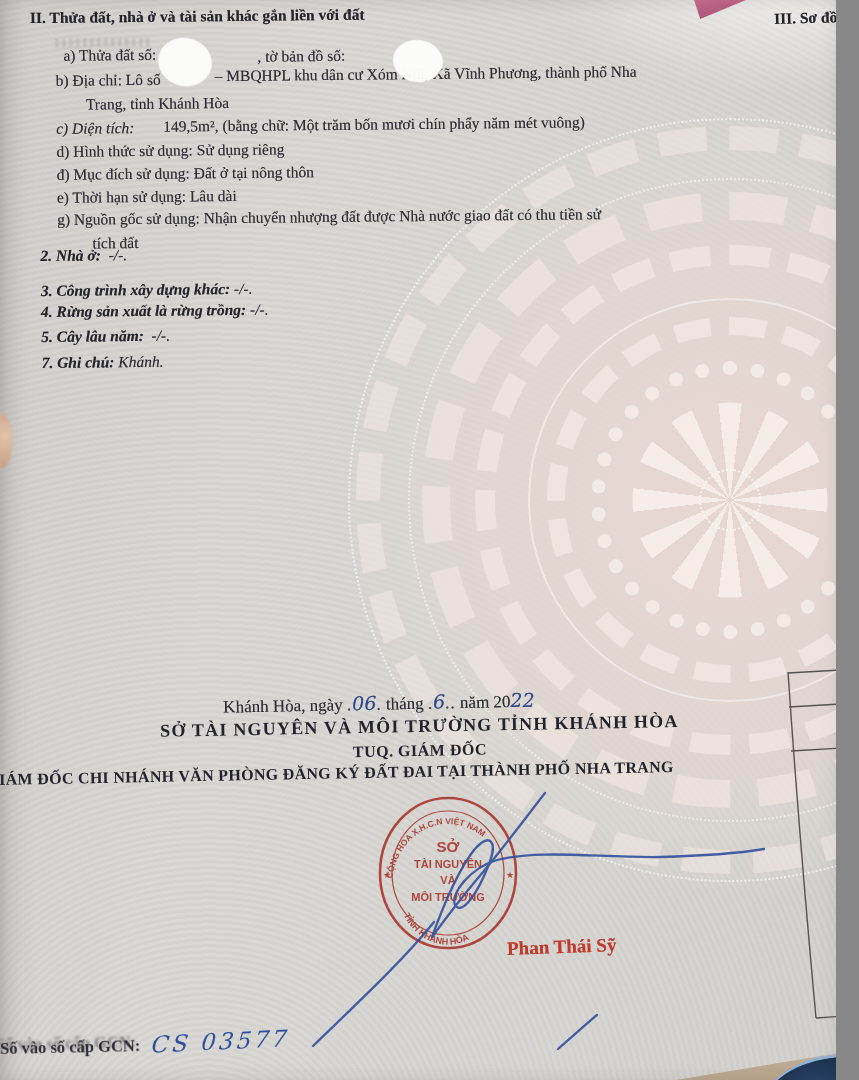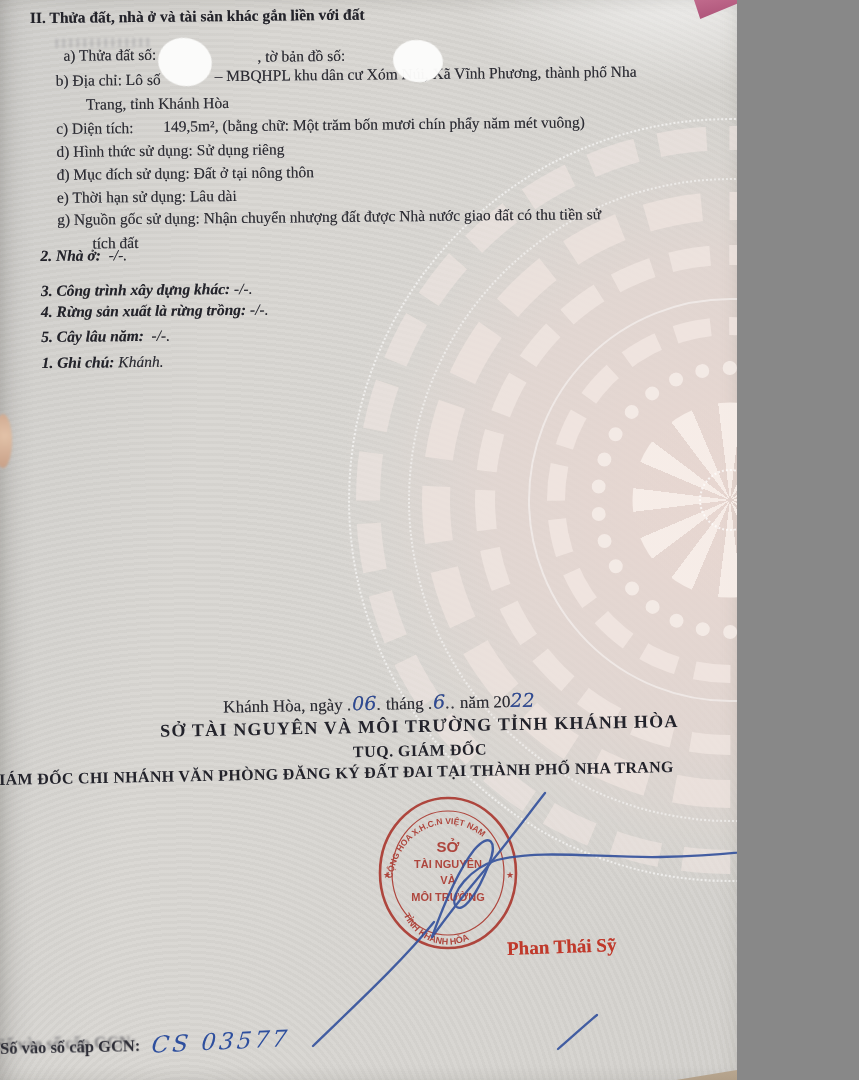--- a/index.html
+++ b/index.html
@@ -1,16 +1,16 @@
 <!DOCTYPE html>
 <html><head>
 <meta charset="utf-8">
 <style>
   html,body{margin:0;padding:0;background:#888;}
-  .photo{position:relative;width:737px;height:1080px;overflow:hidden;
+  .photo{position:relative;width:836px;height:1080px;overflow:hidden;
     font-family:"Liberation Serif", serif;
     background:
       radial-gradient(ellipse 320px 130px at 93% 0%, rgba(255,255,255,0.55), rgba(255,255,255,0) 70%),
       radial-gradient(circle 395px at 730px 500px, rgba(233,215,209,0.95), rgba(229,215,210,0.75) 60%, rgba(222,216,211,0.35) 86%, rgba(0,0,0,0) 100%),
       repeating-radial-gradient(circle at 25% 108%, rgba(255,255,255,0.05) 0 3px, rgba(150,148,142,0.05) 3px 6px),
       linear-gradient(100deg,#cfcecb,#d8d6d2 30%,#d6d4d0 70%,#d2d0cc);
     box-shadow: inset 18px 0 30px -18px rgba(90,88,84,0.45), inset -6px 0 20px -10px rgba(120,118,112,0.3);
   }
   .abs{position:absolute;}
   .txt{color:#2d2d34;font-size:15.5px;white-space:nowrap;text-shadow:0 0 0.5px rgba(45,45,52,0.55);}
@@ -77,34 +77,34 @@
     <div class="abs txt bold" style="left:30px;top:9px;font-size:15.5px;">II. Thửa đất, nhà ở và tài sản khác gắn liền với đất</div>
     <div class="ghost"></div>
 
     <div class="abs txt" style="left:63px;top:47px;">a) Thửa đất số:</div>
     <div class="abs txt" style="left:257px;top:50px;">, tờ bản đồ số:</div>
 
     <div class="abs txt" style="left:55px;top:72px;">b) Địa chỉ: Lô số</div>
     <div class="abs txt" style="left:214px;top:69px;">– MBQHPL khu dân cư Xóm Núi, Xã Vĩnh Phương, thành phố Nha</div>
     <div class="abs txt" style="left:85px;top:96px;">Trang, tỉnh Khánh Hòa</div>
 
-    <div class="abs txt" style="left:55px;top:120px;">c) Diện tích:</div>
+    <div class="abs txt" style="left:55px;top:120px;font-style:italic;">c) Diện tích:</div>
     <div class="abs txt" style="left:162px;top:119px;">149,5m², (bằng chữ: Một trăm bốn mươi chín phẩy năm mét vuông)</div>
 
     <div class="abs txt" style="left:55px;top:143px;">d) Hình thức sử dụng:   Sử dụng riêng</div>
     <div class="abs txt" style="left:55px;top:166px;">đ) Mục đích sử dụng:  Đất ở tại nông thôn</div>
     <div class="abs txt" style="left:55px;top:189px;">e) Thời hạn sử dụng:  Lâu dài</div>
     <div class="abs txt" style="left:55px;top:211px;">g) Nguồn gốc sử dụng: Nhận chuyển nhượng đất được Nhà nước giao đất có thu tiền sử</div>
     <div class="abs txt" style="left:90px;top:235px;">tích đất</div>
 
     <div class="abs txt" style="left:38px;top:247px;"><span class="bi">2. Nhà ở:</span>&nbsp; <span class="it">-/-.</span></div>
     <div class="abs txt" style="left:38px;top:282px;"><span class="bi">3. Công trình xây dựng khác:</span> <span class="it">-/-.</span></div>
     <div class="abs txt" style="left:38px;top:303px;"><span class="bi">4. Rừng sản xuất là rừng trồng:</span> <span class="it">-/-.</span></div>
     <div class="abs txt" style="left:38px;top:328px;"><span class="bi">5. Cây lâu năm:</span>&nbsp; <span class="it">-/-.</span></div>
-    <div class="abs txt" style="left:38px;top:354px;"><span class="bi">1. Ghi chú:</span> <span class="it">Khánh.</span></div>
+    <div class="abs txt" style="left:38px;top:354px;"><span class="bi">7. Ghi chú:</span> <span class="it">Khánh.</span></div>
   </div>
 
   <div class="abs txt bold" style="left:774px;top:9px;transform:rotate(-1.5deg);">III. Sơ đồ t</div>
 
   <div class="blob" style="left:158px;top:38px;width:54px;height:48px;transform:rotate(14deg);"></div>
   <div class="blob" style="left:393px;top:40px;width:50px;height:42px;transform:rotate(8deg);"></div>
 
   <div class="closing">
     <div class="center-line txt" style="left:0px;top:697px;width:760px;font-size:17px;">
       <span>Khánh Hòa, ngày</span>

